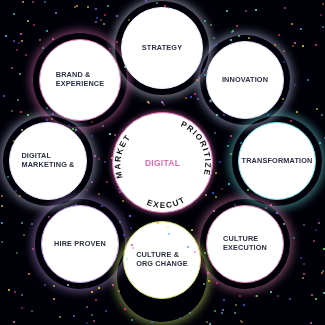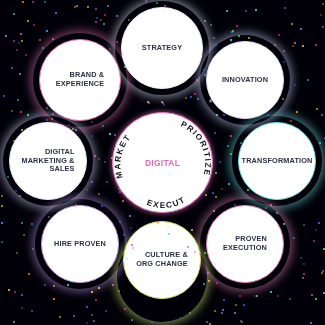--- a/index.html
+++ b/index.html
@@ -33,21 +33,21 @@
     border-radius: 50%;
   }
   
   .node {
     position: absolute;
     border-radius: 50%;
     background: #ffffff;
     display: flex;
     align-items: center;
     justify-content: center;
-    text-align: right;
+    text-align: left;
     box-sizing: border-box;
     z-index: 2;
   }
   .node .label {
     color: #2b3044;
     font-weight: bold;
     letter-spacing: 0.02em;
     line-height: 1.18;
     font-size: 7.3px;
     padding: 0 4px;
@@ -118,21 +118,21 @@
       </div>
       <div class="glow-ring" style="left: 232px; top: 116px; width: 90px; height: 90px; box-shadow: rgba(111, 226, 226, 0.5) 0px 0px 9px 3px;"></div>
       <div class="node" style="left: 238px; top: 122px; width: 78px; height: 78px; border: 1.1px solid rgb(111, 226, 226);">
         <div class="label">
           <div>TRANSFORMATION</div>
         </div>
       </div>
       <div class="glow-ring" style="left: 200px; top: 199px; width: 90px; height: 90px; box-shadow: rgba(229, 133, 182, 0.5) 0px 0px 9px 3px;"></div>
       <div class="node" style="left: 206px; top: 205px; width: 78px; height: 78px; border: 1.1px solid rgb(229, 133, 182);">
         <div class="label">
-          <div>PROVEN</div>
+          <div>CULTURE</div>
           <div>EXECUTION</div>
         </div>
       </div>
       <div class="glow-ring" style="left: 117px; top: 232px; width: 90px; height: 90px; box-shadow: rgba(200, 224, 106, 0.55) 0px 0px 9px 3px;"></div>
       <div class="node" style="left: 123px; top: 221px; width: 78px; height: 78px; border: 1.1px solid rgb(214, 224, 106);">
         <div class="label">
           <div>CULTURE &amp;</div>
           <div>ORG CHANGE</div>
         </div>
       </div>
@@ -140,21 +140,20 @@
       <div class="node" style="left: 41px; top: 205px; width: 78px; height: 78px; border: 1.1px solid rgb(201, 164, 232);">
         <div class="label">
           <div>HIRE PROVEN</div>
         </div>
       </div>
       <div class="glow-ring" style="left: 3px; top: 116px; width: 90px; height: 90px; box-shadow: rgba(215, 222, 255, 0.5) 0px 0px 9px 3px;"></div>
       <div class="node" style="left: 9px; top: 122px; width: 78px; height: 78px; border: 1.1px solid rgb(231, 234, 255);">
         <div class="label">
           <div>DIGITAL</div>
           <div>MARKETING &amp;</div>
-          <div>SALES</div>
         </div>
       </div>
       <div class="glow-ring" style="left: 33px; top: 33px; width: 94px; height: 94px; box-shadow: rgba(225, 115, 182, 0.5) 0px 0px 9px 3px;"></div>
       <div class="node" style="left: 39px; top: 39px; width: 82px; height: 82px; border: 1.1px solid rgb(225, 115, 182);">
         <div class="label">
           <div>BRAND &amp;</div>
           <div>EXPERIENCE</div>
         </div>
       </div>
     </div>

